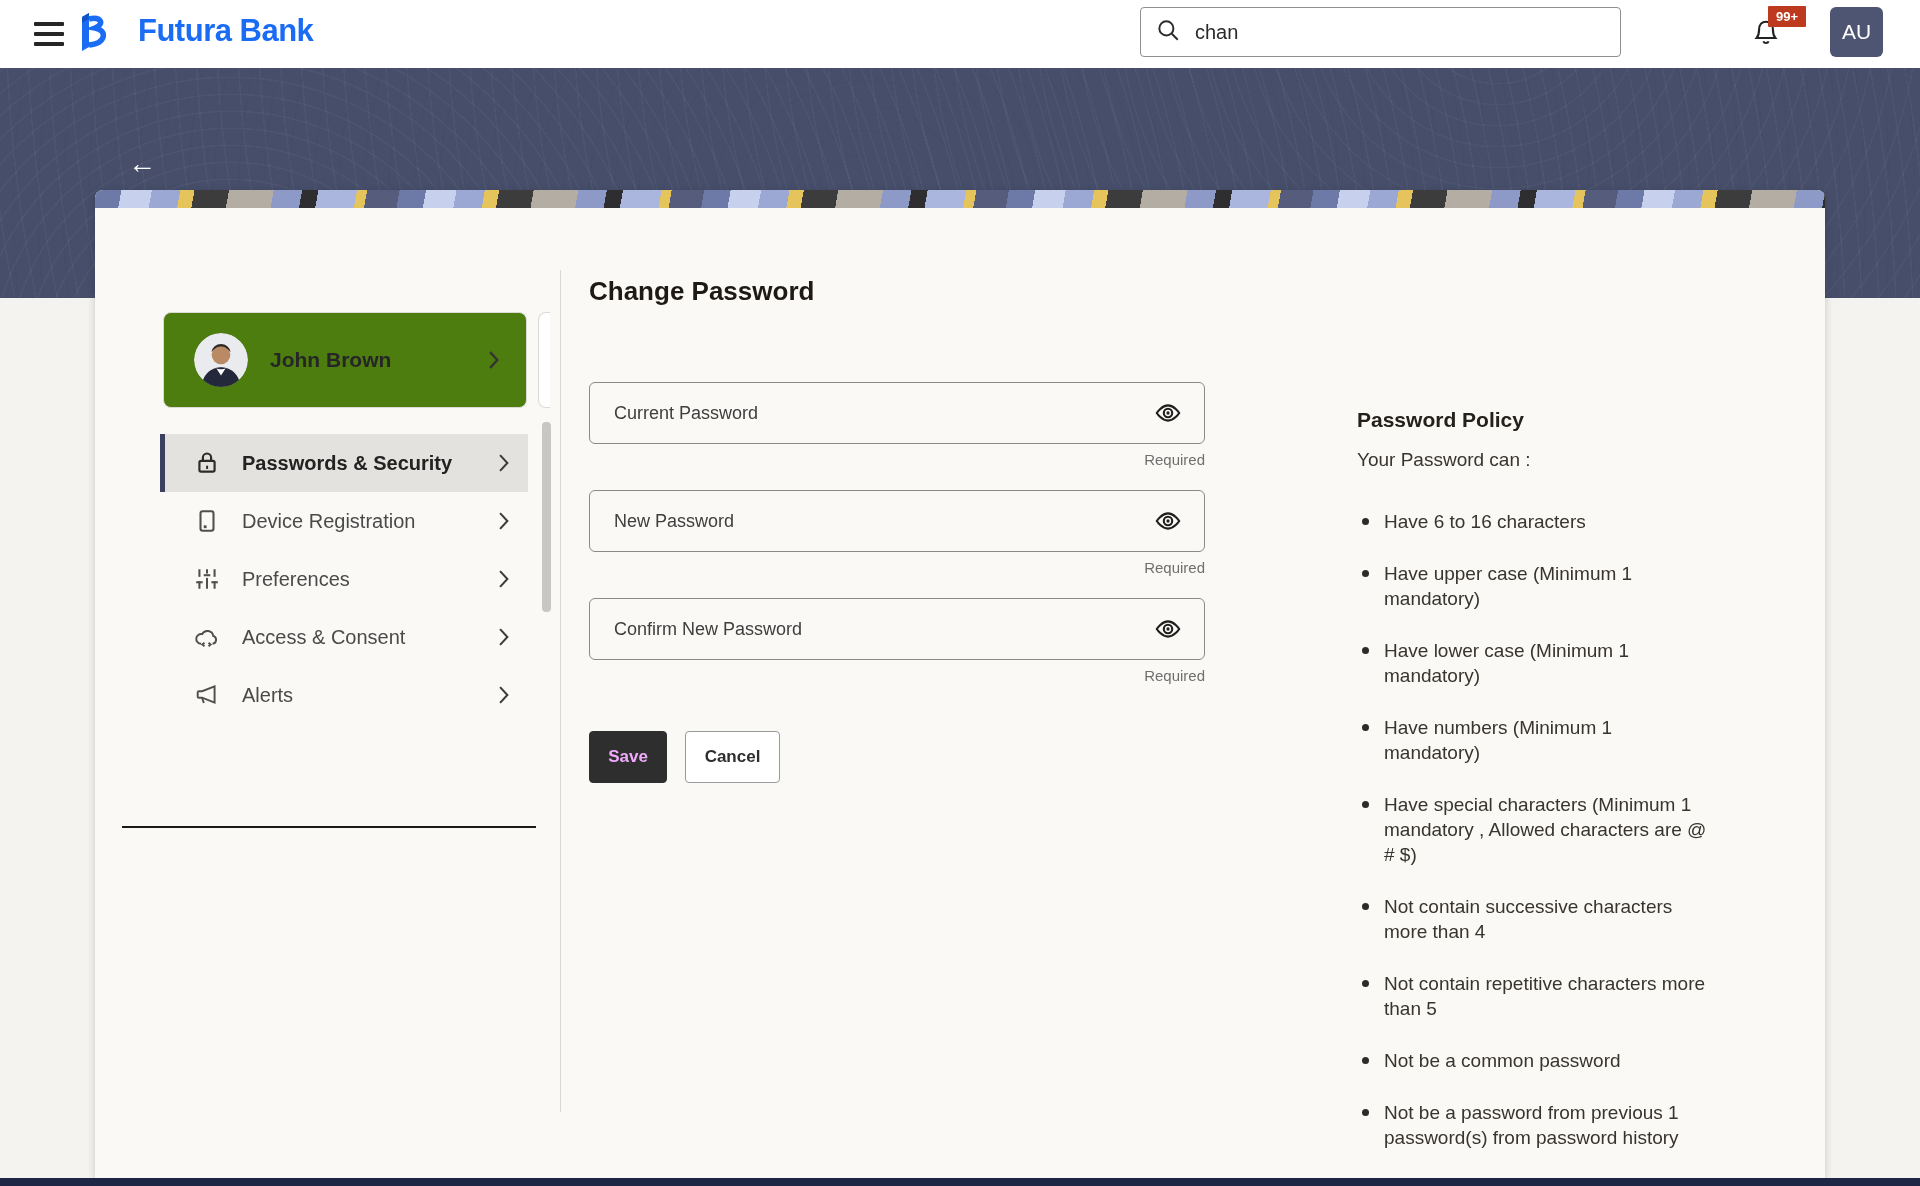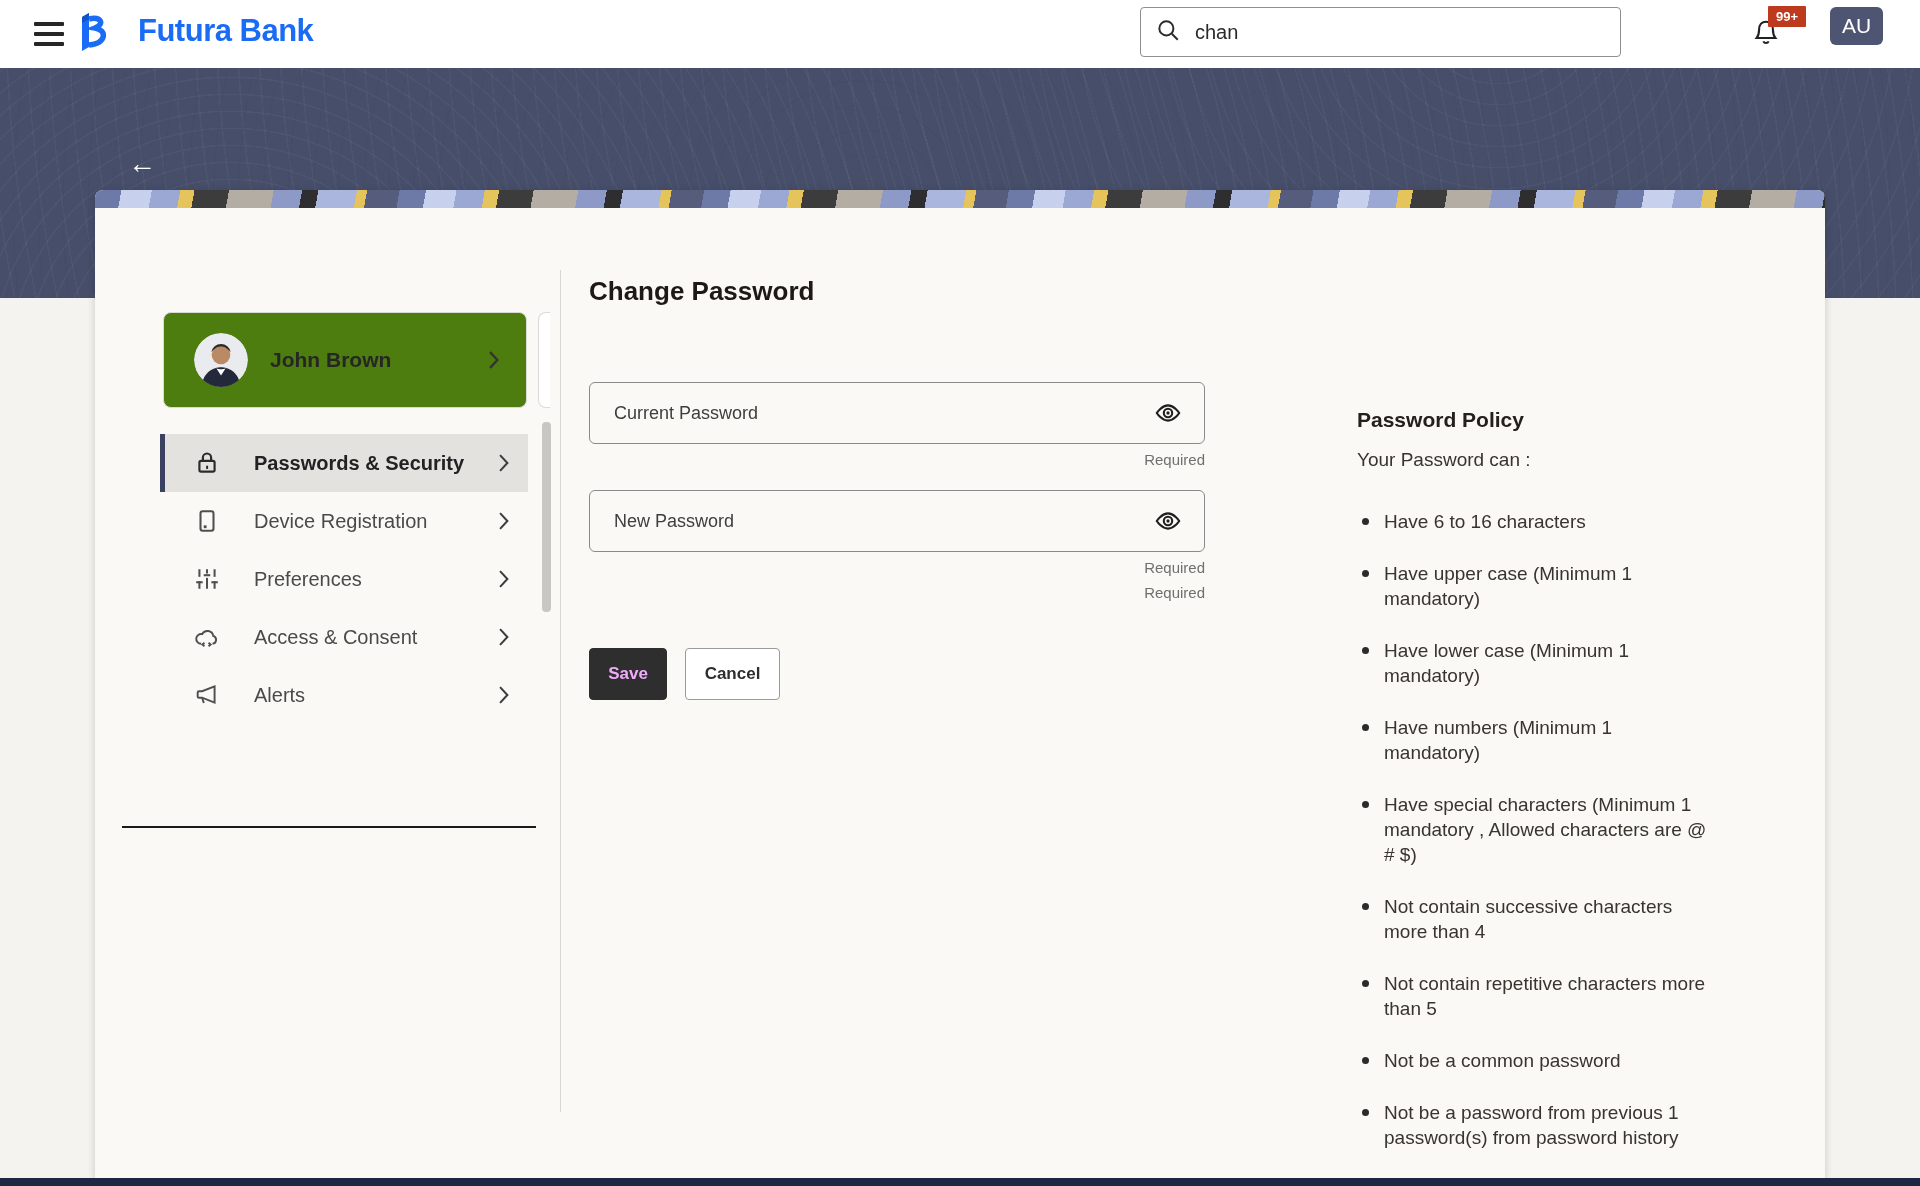--- a/index.html
+++ b/index.html
@@ -14,21 +14,21 @@
   
   .topbar { position:absolute; left:0; top:0; width:1920px; height:68px; background:#ffffff; z-index:30; }
   .hamburger { position:absolute; left:34px; top:22px; width:30px; height:24px; display:flex; flex-direction:column; justify-content:space-between; cursor:pointer; }
   .hamburger i { display:block; height:4px; background:#262626; border-radius:1px; }
   .brand { position:absolute; left:76px; top:13px; display:flex; align-items:flex-start; gap:28px; }
   .brand-text { font-size:31px; font-weight:bold; color:var(--brand-blue,#1A6CF5); letter-spacing:-0.5px; }
   .searchbox { position:absolute; left:1140px; top:7px; width:481px; height:50px; border:1px solid #8F8F8F; border-radius:4px; background:#fff; display:flex; align-items:center; padding:0 14px; gap:14px; }
   .searchbox input { border:none; outline:none; font-size:20px; color:#2b2b2b; width:100%; font-family:inherit; background:transparent; }
   .bell-wrap { position:absolute; left:1750px; top:12px; width:60px; height:46px; cursor:pointer; }
   .badge { position:absolute; left:18px; top:-6px; background:var(--badge-red,#BE3A1E); color:#fff; font-size:13px; font-weight:bold; padding:3px 8px; border-radius:1px; }
-  .avatar { position:absolute; left:1830px; top:7px; width:53px; height:38px; background:var(--avatar-bg,#4D5573); color:#fff; border-radius:6px; display:flex; align-items:center; justify-content:center; font-size:21px; cursor:pointer; }
+  .avatar { position:absolute; left:1830px; top:7px; width:53px; height:50px; background:var(--avatar-bg,#4D5573); color:#fff; border-radius:6px; display:flex; align-items:center; justify-content:center; font-size:21px; cursor:pointer; }
 
   
   .hero { position:absolute; left:0; top:68px; width:1920px; height:230px; background-color:var(--hero-bg,#474E6A);
     background-image:
       repeating-radial-gradient(circle at 12% 130%, rgba(255,255,255,0.035) 0 1.5px, transparent 1.5px 17px),
       repeating-radial-gradient(circle at 78% -30%, rgba(255,255,255,0.03) 0 1.5px, transparent 1.5px 21px),
       repeating-radial-gradient(circle at 45% 60%, rgba(0,0,0,0.03) 0 1.5px, transparent 1.5px 25px);
   }
   .back-arrow { position:absolute; left:128px; top:82px; color:#fff; font-size:28px; cursor:pointer; line-height:1; }
   .hero-title { position:absolute; left:114px; top:122px; color:#fff; font-size:35px; font-weight:bold; }
@@ -44,21 +44,21 @@
 
   
   .profile-card { position:absolute; left:68px; top:122px; width:364px; height:96px; background:#4d7c0f; border:1px solid #DCDAD6; border-radius:8px; display:flex; align-items:center; padding:0 26px 0 30px; gap:22px; cursor:pointer; }
   .profile-photo { width:54px; height:54px; border-radius:50%; overflow:hidden; flex:0 0 auto; }
   .profile-name { font-size:21px; font-weight:bold; color:#262626; flex:1; }
   .ghost-card { position:absolute; left:443px; top:122px; width:12px; height:96px; background:#fff; border:1px solid #DCDAD6; border-right:none; border-radius:8px 0 0 8px; }
   .scroll-thumb { position:absolute; left:447px; top:232px; width:9px; height:190px; background:#C8C7C4; border-radius:4px; }
 
   .menu { position:absolute; left:65px; top:244px; width:368px; }
   .menu-item { height:58px; display:flex; align-items:center; padding:0 18px 0 33px; gap:22px; cursor:pointer; color:#4A4A4A; }
-  .menu-item .mi-label { flex:1; font-size:20px;margin-left:12px; }
+  .menu-item .mi-label { flex:1; font-size:20px; }
   .menu-item.selected { background:var(--selected-bg,#E4E2DF); border-left:5px solid var(--selected-accent,#3A4161); padding-left:28px; }
   .menu-item.selected .mi-label { font-weight:bold; color:#222; }
   .mi-icon { width:27px; height:27px; flex:0 0 auto; display:flex; align-items:center; justify-content:center; }
   .chev { width:12px; height:18px; flex:0 0 auto; }
 
   .side-rule { position:absolute; left:27px; top:636px; width:414px; height:2px; background:#1A1A1A; }
   .v-divider { position:absolute; left:465px; top:80px; width:1px; height:842px; background:#D9D7D3; }
 
   
   .form-col { position:absolute; left:494px; top:86px; width:616px; }
@@ -265,20 +265,30 @@
       <span class="eye">
         <svg width="28" height="28" viewBox="0 0 24 24">
           <path d="M12 5.5 C6.5 5.5 2.4 12 2.4 12 S6.5 18.5 12 18.5 S21.6 12 21.6 12 S17.5 5.5 12 5.5 Z" fill="none" stroke="#1f1f1f" stroke-width="1.8"></path>
           <circle cx="12" cy="12" r="3.6" fill="none" stroke="#1f1f1f" stroke-width="1.8"></circle>
           <circle cx="12" cy="12" r="1.4" fill="#1f1f1f"></circle>
         </svg>
       </span>
     </div>
     <div class="required">Required</div>
 
+    <div class="field field-3">
+      <span class="field-label">Confirm New Password</span>
+      <span class="eye">
+        <svg width="28" height="28" viewBox="0 0 24 24">
+          <path d="M12 5.5 C6.5 5.5 2.4 12 2.4 12 S6.5 18.5 12 18.5 S21.6 12 21.6 12 S17.5 5.5 12 5.5 Z" fill="none" stroke="#1f1f1f" stroke-width="1.8"></path>
+          <circle cx="12" cy="12" r="3.6" fill="none" stroke="#1f1f1f" stroke-width="1.8"></circle>
+          <circle cx="12" cy="12" r="1.4" fill="#1f1f1f"></circle>
+        </svg>
+      </span>
+    </div>
     <div class="required">Required</div>
 
     <div class="btn-row">
       <button class="btn btn-save">Save</button>
       <button class="btn btn-cancel">Cancel</button>
     </div>
   </section>
 
   <aside class="policy-col">
     <h3 class="policy-title">Password Policy</h3>

